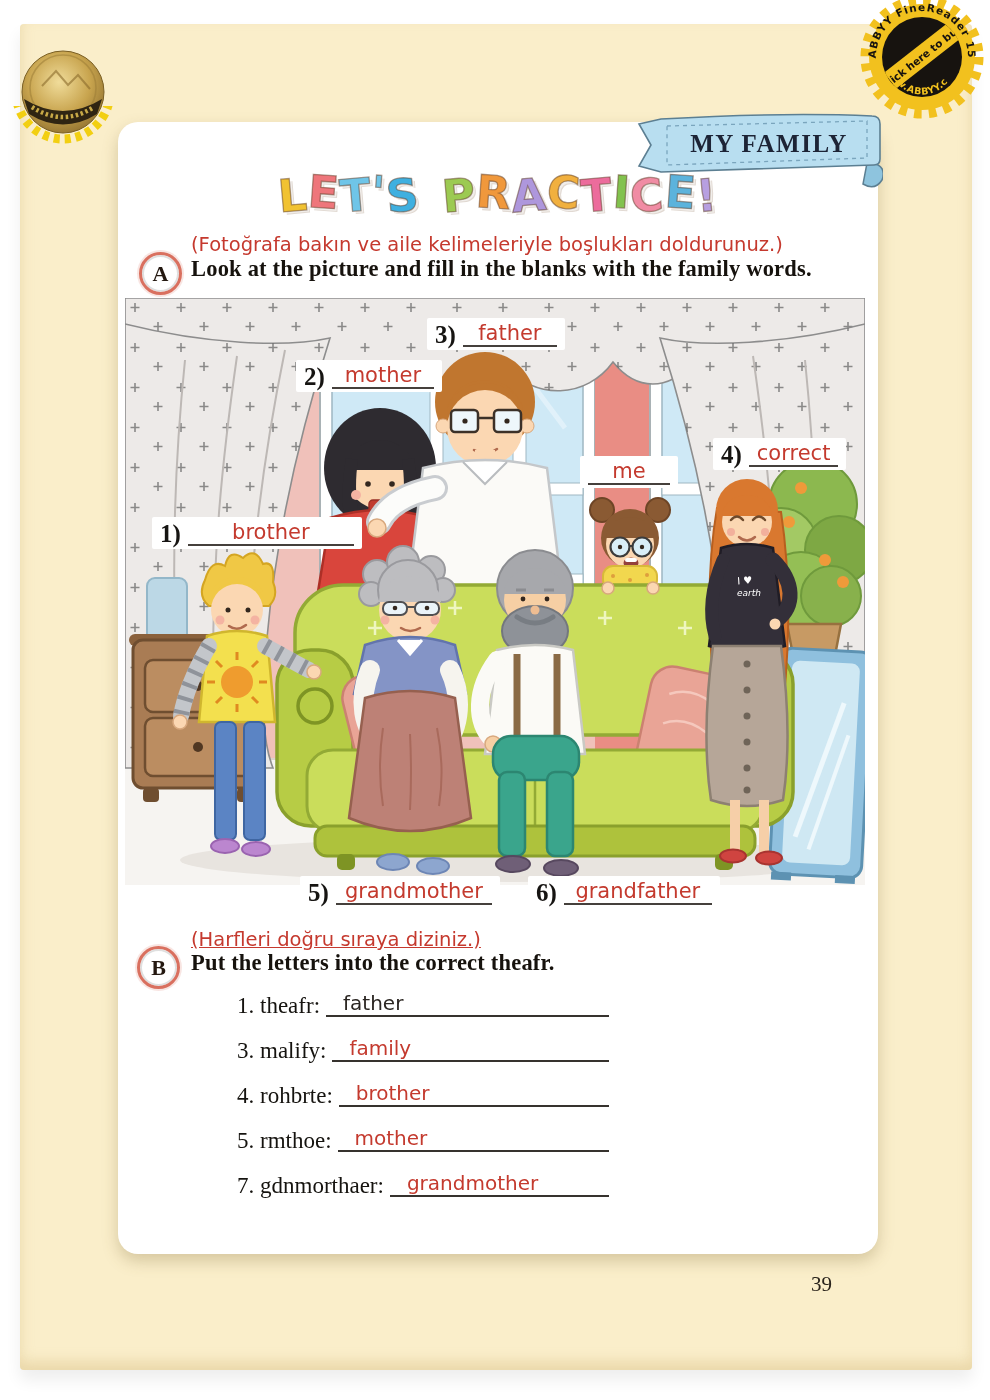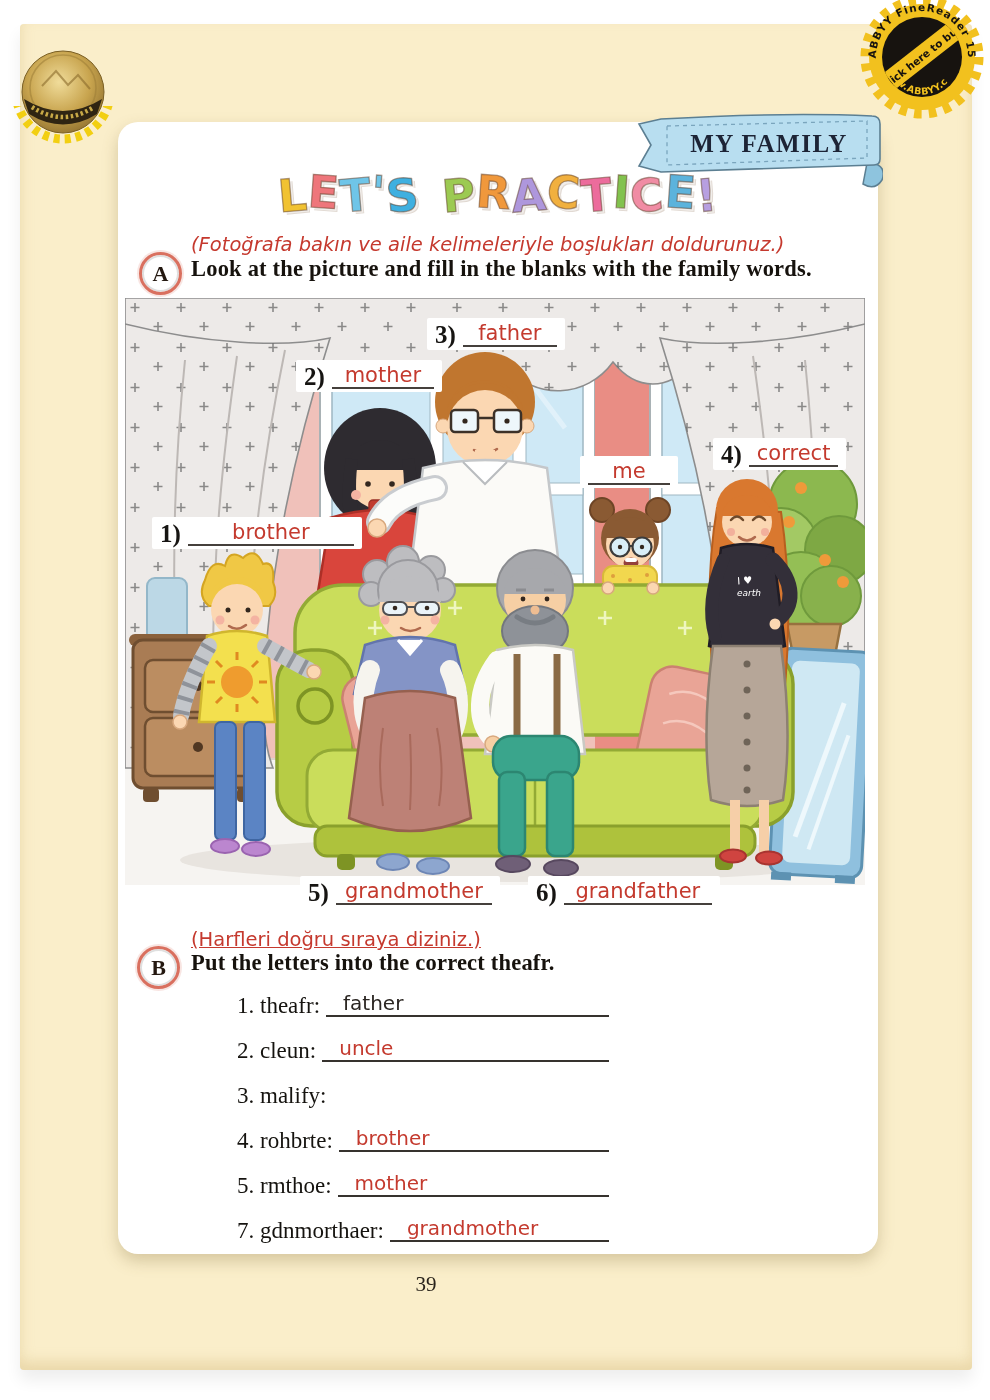--- a/index.html
+++ b/index.html
@@ -34,21 +34,21 @@
         padding:4px 8px 3px 8px;border-radius:2px;}
   .plab .num{font-weight:bold;font-size:25px;color:#161412;line-height:.95;}
   .plab .blank{border-bottom:2px solid #45403c;text-align:center;padding:0 8px;}
   .plab .ans{font-family:"DejaVu Sans",sans-serif;font-size:21px;color:var(--hand_red,#c43a2e);line-height:1.1;display:inline-block;}
   
   .brows{position:absolute;left:193px;top:972px;width:372px;margin-left:44px;}
   .brow{display:flex;align-items:flex-end;height:45px;}
   .blabel{font-size:23px;color:#15130f;line-height:1;white-space:pre;}
   .bblank{flex:1;border-bottom:2px solid #36322e;margin-left:6px;padding:0 0 1px 17px;}
   .bans{font-family:"DejaVu Sans",sans-serif;font-size:20px;color:var(--hand_red,#c43a2e);line-height:1.05;display:inline-block;}
-  .pagenum{position:absolute;left:20px;top:1272px;width:812px;text-align:center;
+  .pagenum{position:absolute;left:20px;top:1272px;width:812px;text-align:right;
            font-size:21px;color:#2a241c;}
   .seal{position:absolute;left:12px;top:44px;width:102px;height:104px;}
   .abbyy{position:absolute;left:854px;top:-8px;width:136px;height:130px;cursor:pointer;}
 </style>
 </head>
 <body>
 
 <div class="scan"></div>
 
 <svg class="seal" viewBox="0 0 102 104">
@@ -100,21 +100,21 @@
   <path d="M3,11 L25,6 C95,2 170,0 236,3 C242,3 244,7 244,11 L244,46 C244,50 242,52 238,52 L25,59 L3,53 L15,32 Z" fill="#b8def0" stroke="#5c7f92" stroke-width="1.6"></path>
   <path d="M31,13 L231,8 L231,45 L31,52 Z" fill="none" stroke="#7aa5bd" stroke-width="1.3" stroke-dasharray="4 4"></path>
   <text x="133" y="39" text-anchor="middle" font-family="Liberation Serif, serif" font-weight="bold" font-size="25" fill="#1d2436" letter-spacing="1.5">MY FAMILY</text>
 </svg>
 
 <div class="lp">
   <span style="color: rgb(241, 194, 50);">L</span><span style="color: rgb(238, 118, 123);">E</span><span style="color: rgb(111, 197, 232);">T</span><span style="color: rgb(111, 197, 232);">'</span><span style="color: rgb(63, 176, 224);">S</span><span class="sp"></span><span style="color: rgb(156, 202, 82);">P</span><span style="color: rgb(240, 152, 60);">R</span><span style="color: rgb(174, 151, 220);">A</span><span style="color: rgb(241, 176, 63);">C</span><span style="color: rgb(236, 108, 156);">T</span><span style="color: rgb(130, 194, 78);">I</span><span style="color: rgb(240, 140, 164);">C</span><span style="color: rgb(92, 179, 220);">E</span><span style="color: rgb(183, 159, 224);">!</span>
 </div>
 
 <div class="abadge" style="left:139px;top:252px;">A</div>
-<div class="tr-line" style="left:191px;top:233px;font-style:italic;">(Fotoğrafa bakın ve aile kelimeleriyle boşlukları doldurunuz.)</div>
+<div class="tr-line" style="left:191px;top:233px;">(Fotoğrafa bakın ve aile kelimeleriyle boşlukları doldurunuz.)</div>
 <div class="en-line" style="left:191px;top:256px;">Look at the picture and fill in the blanks with the family words.</div>
 
 <svg class="illus" viewBox="0 0 740 587">
 
   <rect x="0" y="0" width="740" height="462" fill="#f0c1ba"></rect>
   <rect x="0" y="460" width="740" height="127" fill="#f6f4f1"></rect>
   <line x1="0" y1="461" x2="740" y2="461" stroke="#dcd2cc" stroke-width="2"></line>
 
   <g>
     <rect x="195" y="15" width="275" height="332" fill="#ffffff" stroke="#a9b2b5" stroke-width="2" rx="4"></rect>
@@ -414,25 +414,22 @@
 <div class="abadge" style="left:137px;top:946px;">B</div>
 <div class="tr-line" style="left:191px;top:928px;text-decoration:underline;">(Harfleri doğru sıraya diziniz.)</div>
 <div class="en-line" style="left:191px;top:950px;">Put the letters into the correct theafr.</div>
 
 <div class="brows">
   <div class="brow">
     <span class="blabel">1. theafr:</span>
     <span class="bblank"><span class="bans" style="color: rgb(43, 38, 34);">father</span></span>
   </div>
   <div class="brow">
-    <span class="blabel">2. cleun:</span>
-    <span class="bblank"><span class="bans" style="color: rgb(196, 58, 46);">uncle</span></span>
-  </div>
-  <div class="brow">
     <span class="blabel">3. malify:</span>
+    <span class="bblank"><span class="bans" style="color: rgb(196, 58, 46);">family</span></span>
   </div>
   <div class="brow">
     <span class="blabel">4. rohbrte:</span>
     <span class="bblank"><span class="bans" style="color: rgb(196, 58, 46);">brother</span></span>
   </div>
   <div class="brow">
     <span class="blabel">5. rmthoe:</span>
     <span class="bblank"><span class="bans" style="color: rgb(196, 58, 46);">mother</span></span>
   </div>
   <div class="brow">

